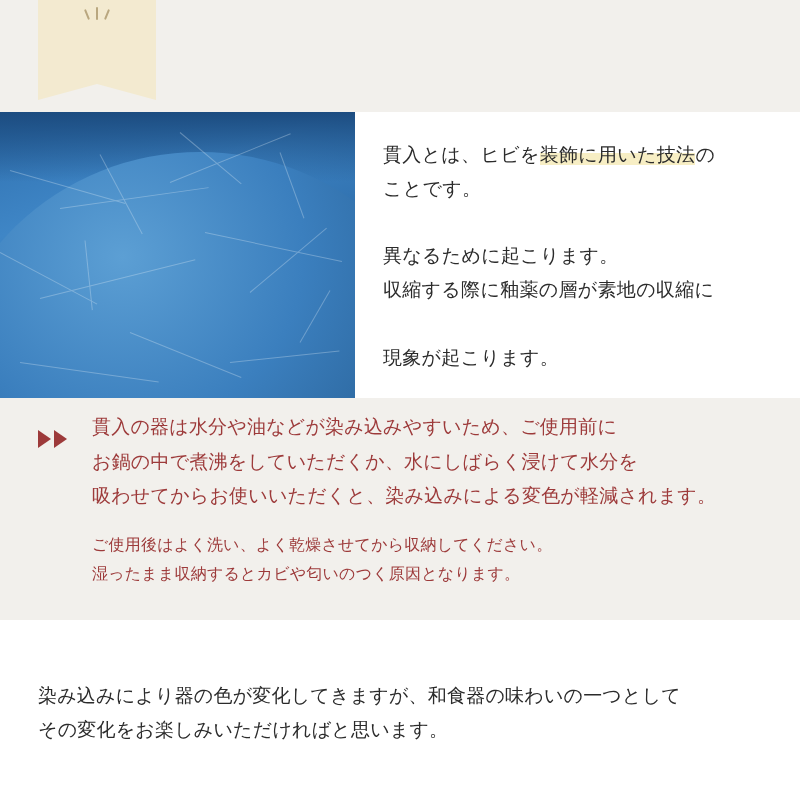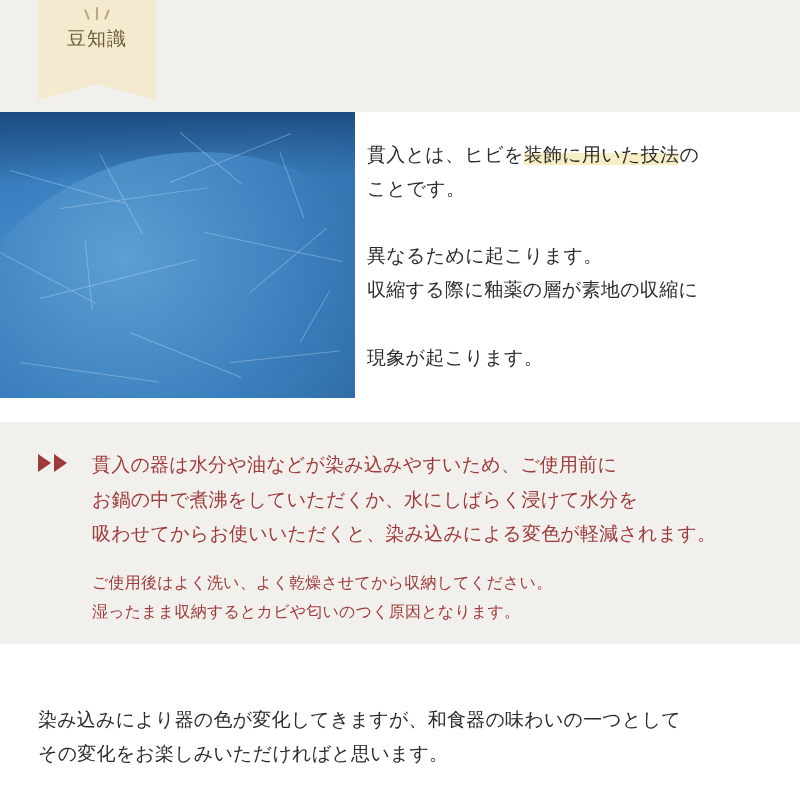--- a/index.html
+++ b/index.html
@@ -131,39 +131,38 @@
     position: absolute;
     left: 44px;
     bottom: 18px;
     font-size: 13px;
     color: #ffffff;
     letter-spacing: 0.5px;
     text-shadow: 0 1px 2px rgba(0,0,0,0.4);
   }
   .desc {
     flex: 1;
-    padding: 26px 30px 0 12px;
+    padding: 26px 30px 0 28px;
   }
   .desc p {
     font-size: 19px;
     line-height: 1.78;
     letter-spacing: 0.3px;
     color: #2b2b2b;
   }
   .hl {
     background: linear-gradient(to top, #f7eec4 56%, rgba(247,238,196,0) 56%);
   }
 
   
   .notes {
     position: relative;
     background: #f2f0ec;
-    padding: 26px 44px 26px 44px;
+    padding: 12px 44px 26px 44px;
     height: 222px;
-    margin-top: 24px;
   }
   .notes .arrows {
     position: absolute;
     left: 38px;
     top: 32px;
     display: flex;
     gap: 3px;
   }
   .notes .arrows i {
     width: 0; height: 0;
@@ -203,21 +202,20 @@
 <body>
 
 <div class="page">
 
   <div class="header">
     <div class="ribbon">
       <div class="sparkle">
         <span class="l"></span><span class="c"></span><span class="r"></span>
       </div>
       <div class="ribbon-text">
-        <div>豆知識</div>
       </div>
     </div>
   </div>
 
   <div class="hero">
     <div class="photo">
       <div class="topshade"></div>
       <div class="bowl"></div>
       <div class="crackle">
         <i style="left:10px;  top:58px;  width:120px; transform:rotate(16deg);"></i>

